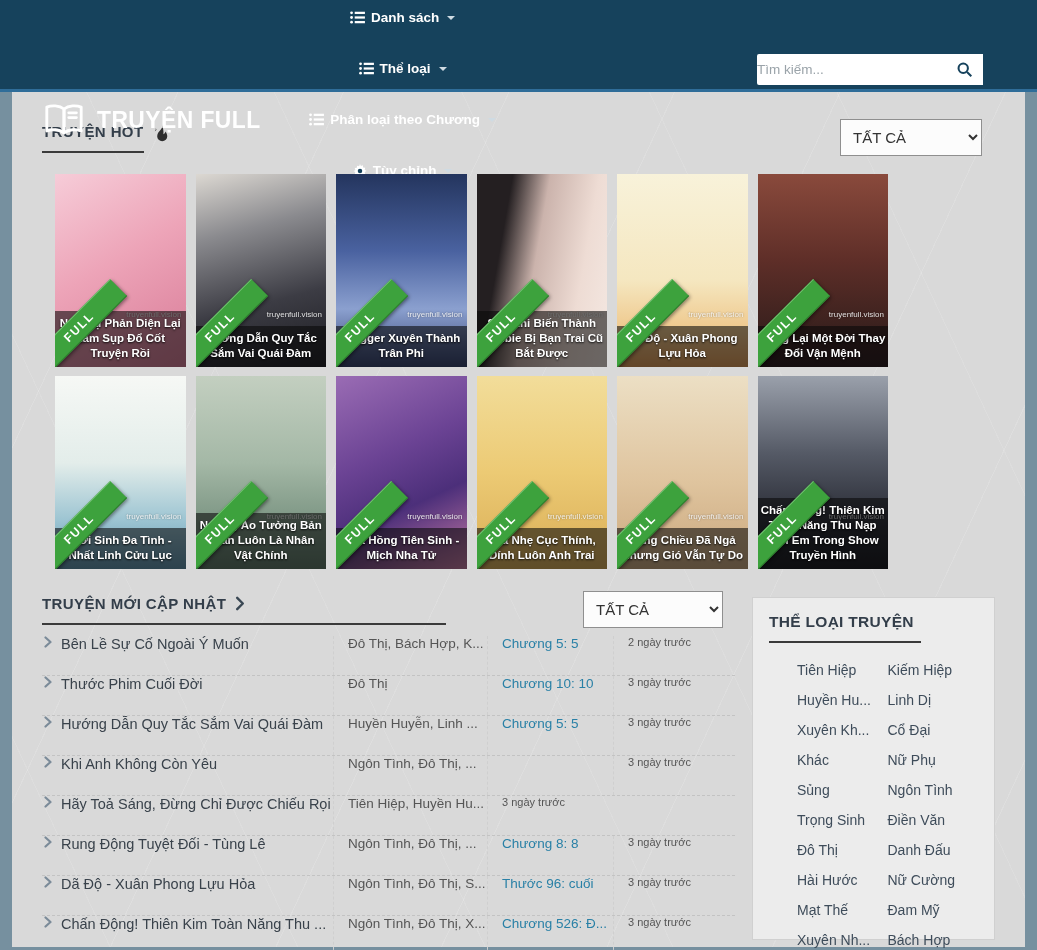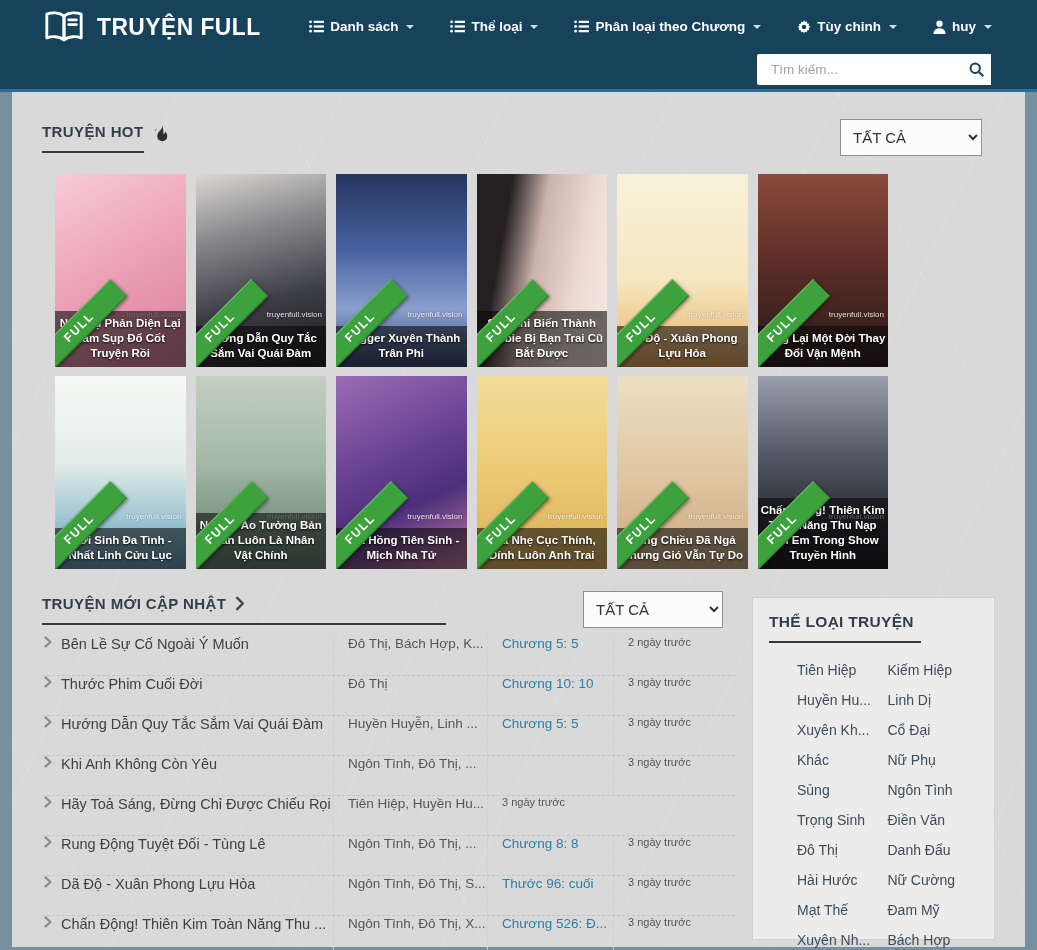--- a/index.html
+++ b/index.html
@@ -10,29 +10,29 @@
     font-family:"Liberation Sans", sans-serif;
   }
   
   .header {
     height:92px; background:#16425c; border-bottom:3px solid #2f6d99;
     position:relative;
   }
   .header-top { display:flex; align-items:center; padding:10px 0 0 43px; }
   .logo { display:flex; align-items:center; gap:12px; cursor:pointer; }
   .logo-text { color:#fff; font-size:24px; font-weight:bold; letter-spacing:.5px; transform:scaleX(.95); transform-origin:left; }
-  .nav { display:flex; align-items:center; gap:36px; margin-left:40px; }
+  .nav { display:flex; align-items:center; gap:36px; margin-left:40px;flex-direction:column; }
   .nav-item { display:flex; align-items:center; gap:6px; color:#fff; font-size:13.5px; font-weight:bold; cursor:pointer; }
   .caret { width:0; height:0; border-left:4px solid transparent; border-right:4px solid transparent; border-top:4px solid #cfdbe3; margin-left:2px; }
   .searchbox {
     position:absolute; right:54px; top:54px; width:226px; height:31px;
     background:#fff; display:flex; align-items:center; border-radius:2px;
   }
   .searchbox input {
-    flex:1; border:none; outline:none; height:100%; padding:0 14px;
+    flex:1; border:none; outline:none; height:100%; padding:0 0;
     font-size:13.5px; color:#333; background:transparent;
     font-family:"Liberation Sans", sans-serif;
   }
   .searchbox input::placeholder { color:#9aa3a9; }
   .search-btn { width:38px; height:100%; display:flex; align-items:center; justify-content:center; cursor:pointer; background:#fff; border:none; }
   
   .content {
     margin:0 12px; height:855px; padding:0 30px;
     background:
       repeating-linear-gradient(115deg, rgba(255,255,255,.14) 0 1px, transparent 1px 150px),

